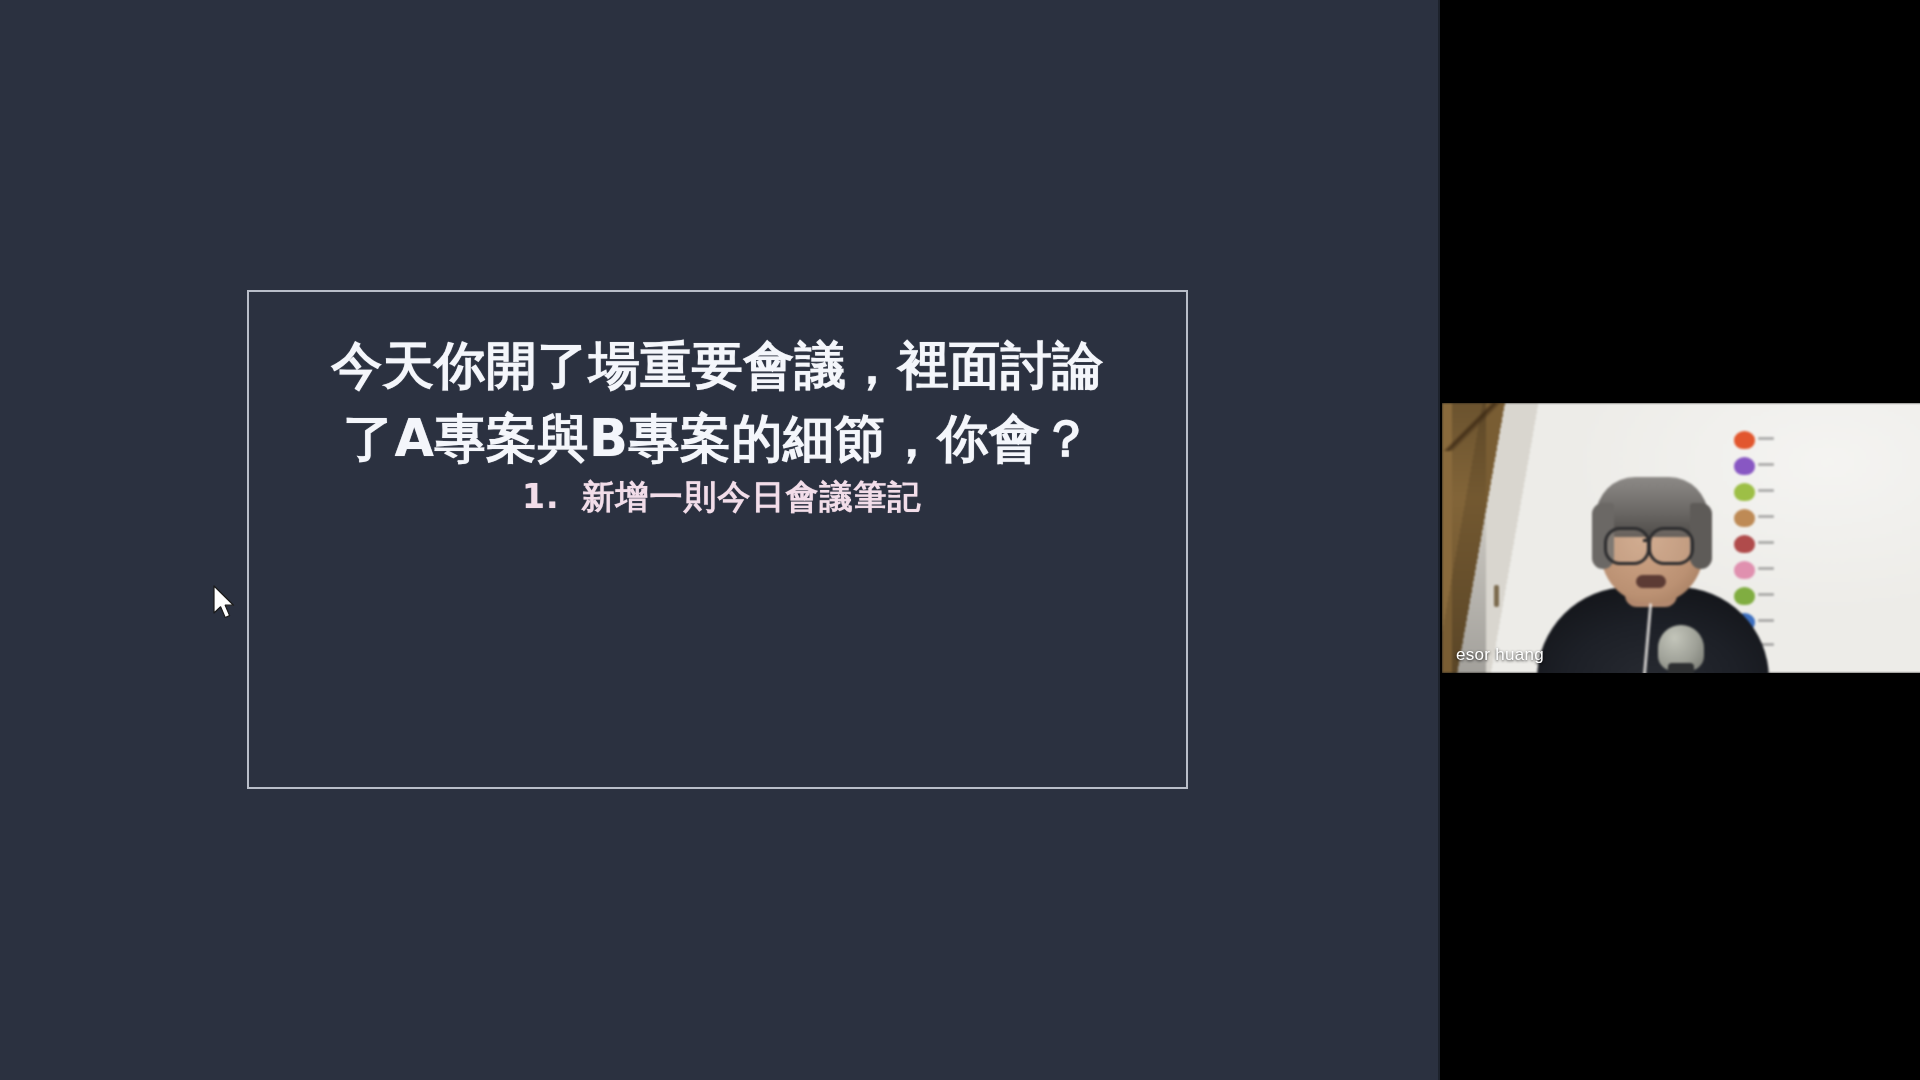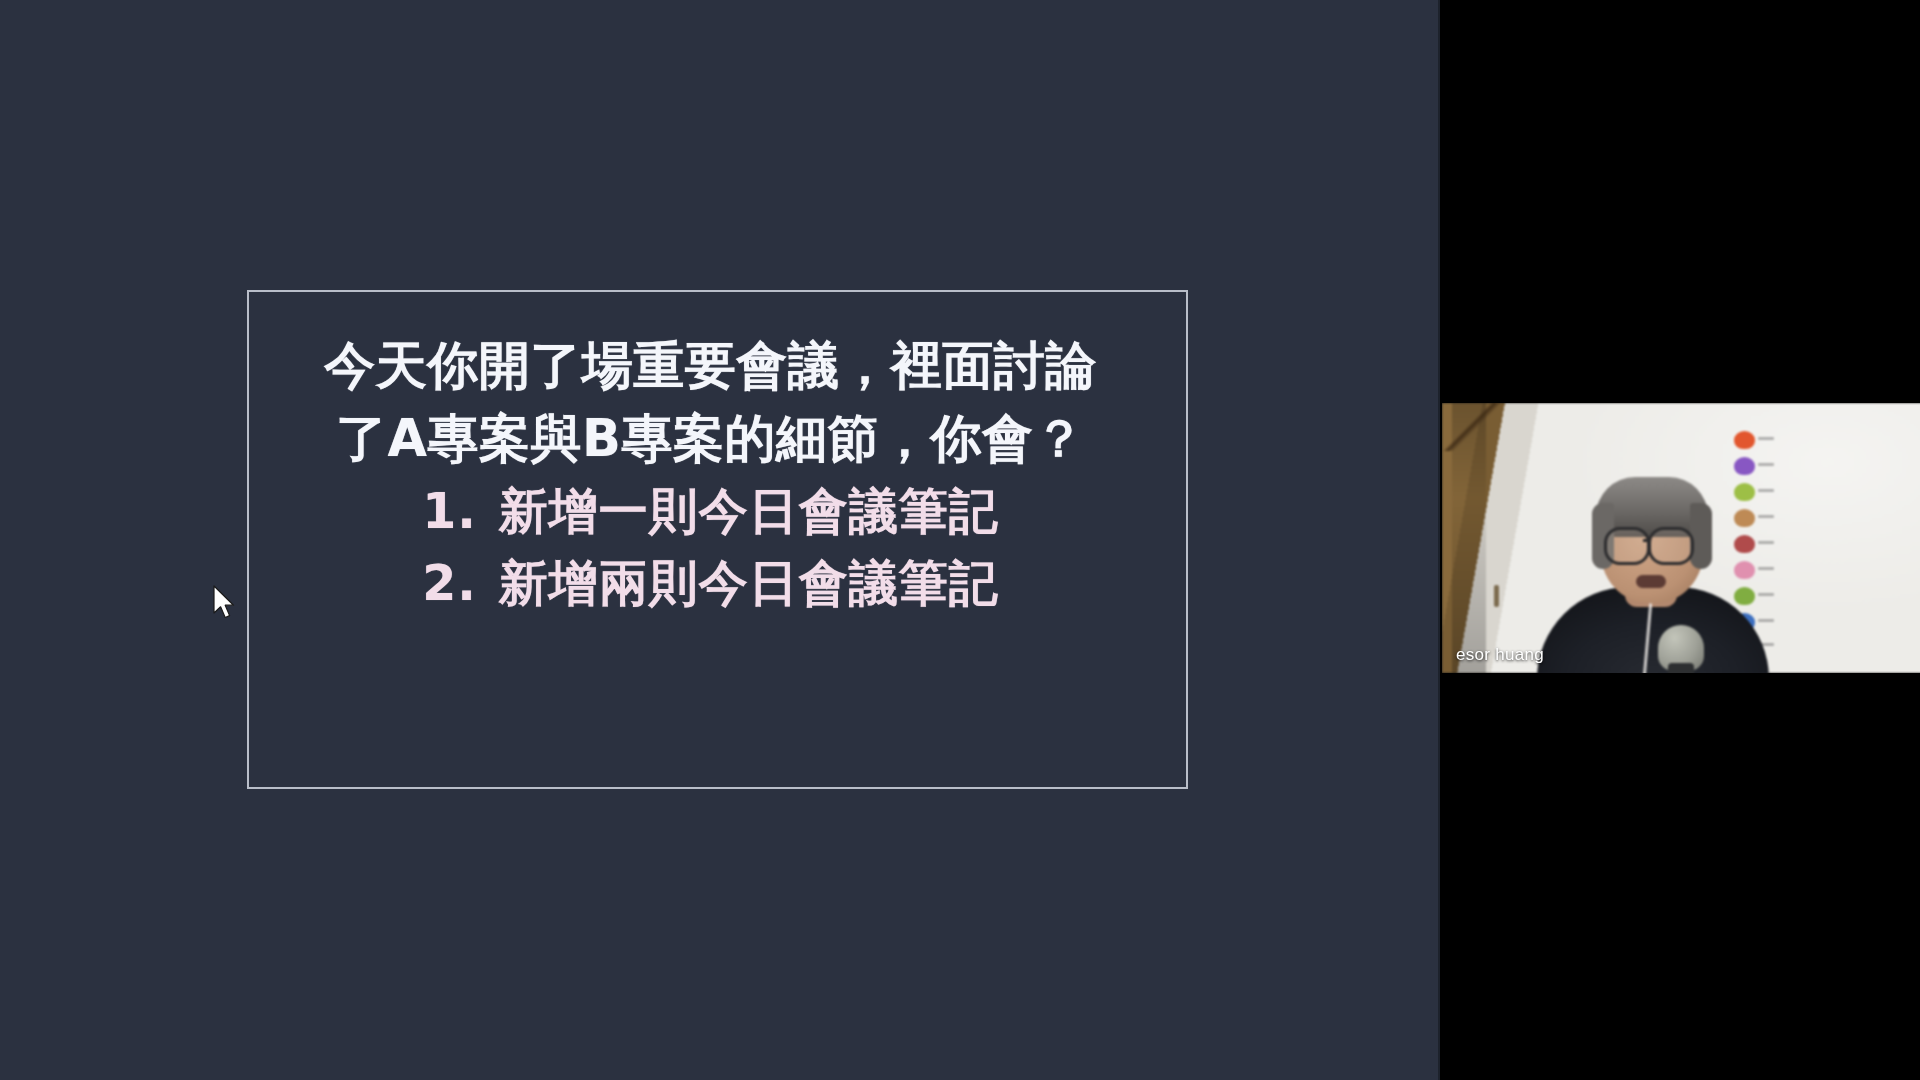--- a/index.html
+++ b/index.html
@@ -48,44 +48,44 @@
     top: 290px;
     width: 941px;
     height: 499px;
     border: 2px solid #b9bec9;
     box-sizing: border-box;
   }
 
   
   #slide-text {
     position: absolute;
-    left: 240px;
+    left: 247px;
     top: 340px;
     width: 941px;
     text-align: center;
     line-height: 1.0;
     -webkit-font-smoothing: antialiased;
   }
 
   .headline {
     font-size: 51px;
     font-weight: bold;
     color: #f4f6fb;
     letter-spacing: 0.5px;
     margin: 0;
     padding: 0;
     text-shadow: 0 0 1px rgba(255,255,255,0.55);
     white-space: nowrap;
   }
 
   .headline.line-1 { margin-bottom: 22px; }
-  .headline.line-2 { margin-bottom: 23px; }
+  .headline.line-2 { margin-bottom: 16px; }
 
   .option-row {
-    font-size: 49px;
+    font-size: 33px;
     font-weight: bold;
     color: #f2dde9;
     letter-spacing: 1px;
     margin: 0 0 23px 0;
     padding: 0;
     text-shadow: 0 0 1px rgba(242,221,233,0.5);
     white-space: nowrap;
   }
 
   .option-row:last-child { margin-bottom: 0; }
@@ -359,23 +359,20 @@
     <div id="slide-frame"></div>
 
     <div id="slide-text">
       <div class="headline line-1">今天你開了場重要會議，裡面討論</div>
       <div class="headline line-2">了A專案與B專案的細節，你會？</div>
 
       <div class="option-row">
         <span class="option-number">1.</span><span class="option-gap"></span><span>新增一則今日會議筆記</span>
       </div>
 
-      <div class="option-row">
-        <span class="option-number">2.</span><span class="option-gap"></span><span>新增兩則今日會議筆記</span>
-      </div>
 
     </div>
 
     <div id="mouse-cursor">
       <svg width="26" height="38" viewBox="0 0 26 38" xmlns="http://www.w3.org/2000/svg">
         <path d="M2,1 L2,28 L8.6,21.8 L13.2,32.5 L17.6,30.6 L13.2,20.2 L21.5,20.2 Z" fill="#ffffff" stroke="#1b1b1b" stroke-width="1.2" stroke-linejoin="round"></path>
       </svg>
     </div>
 
     <div id="slide-edge-seam"></div>

